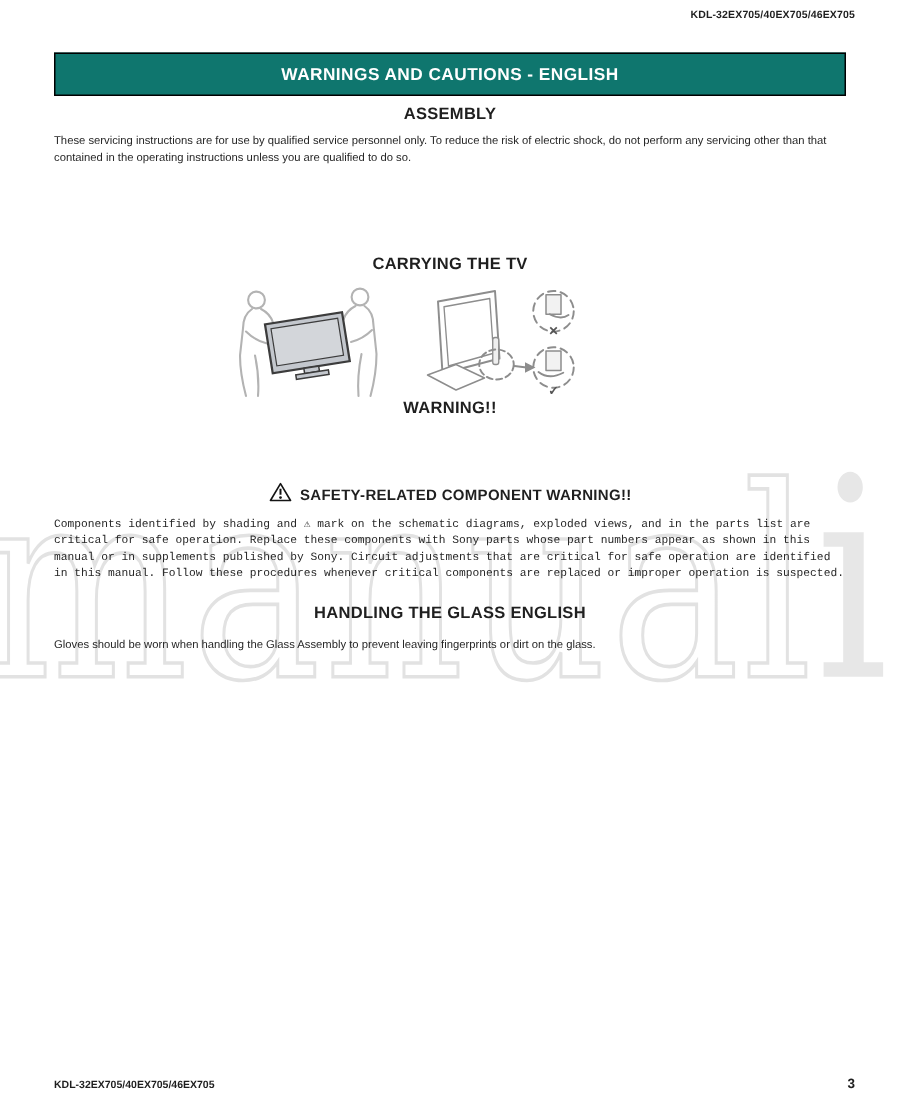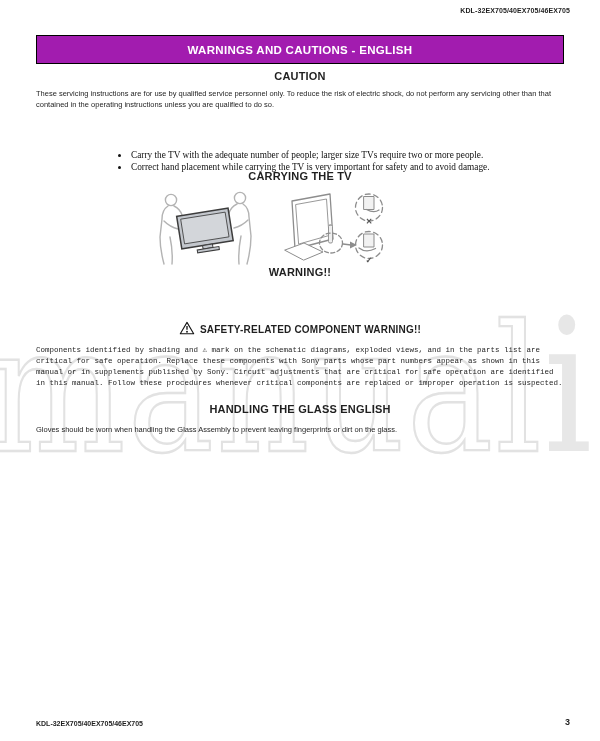--- a/index.html
+++ b/index.html
@@ -55,32 +55,28 @@
 </style>
 </head>
 <body>
 
 <div class="page">
 
   <div class="watermark"><span class="outline" style="-webkit-text-stroke: 2px rgb(226, 226, 226);">manual</span><span class="solid" style="color: rgb(231, 231, 231);">i</span></div>
 
   <div class="layer header-model">KDL-32EX705/40EX705/46EX705</div>
 
-  <div class="layer banner" style="background: #a21caf;">
+  <div class="layer banner" style="background: #0f766e;">
     <span style="color: rgb(255, 255, 255);">WARNINGS AND CAUTIONS - ENGLISH</span>
   </div>
 
-  <div class="layer h-center h-caution">CAUTION</div>
+  <div class="layer h-center h-caution">ASSEMBLY</div>
   <div class="layer body-text p-caution">These servicing instructions are for use by qualified service personnel only. To reduce the risk of electric shock, do not perform any servicing other than that contained in the operating instructions unless you are qualified to do so.</div>
 
   <div class="layer h-center h-carrying">CARRYING THE TV</div>
-  <ul class="layer bullets">
-    <li>Carry the TV with the adequate number of people; larger size TVs require two or more people.</li>
-    <li>Correct hand placement while carrying the TV is very important for safety and to avoid damage.</li>
-  </ul>
 
   <div class="layer illustrations">
     <svg width="98" height="74" viewBox="0 0 98 74">
       <g fill="none" stroke="#b3b3b3" stroke-width="1.4" stroke-linecap="round" stroke-linejoin="round">
 
         <circle cx="15" cy="9" r="5.6"></circle>
         <path d="M12,15 Q6,19 6,28 L4,46 Q4,58 8,73"></path>
         <path d="M18,15 Q24,18 26,24"></path>
         <path d="M8,30 Q14,36 22,38"></path>
         <path d="M14,46 Q17,60 16,73"></path>

